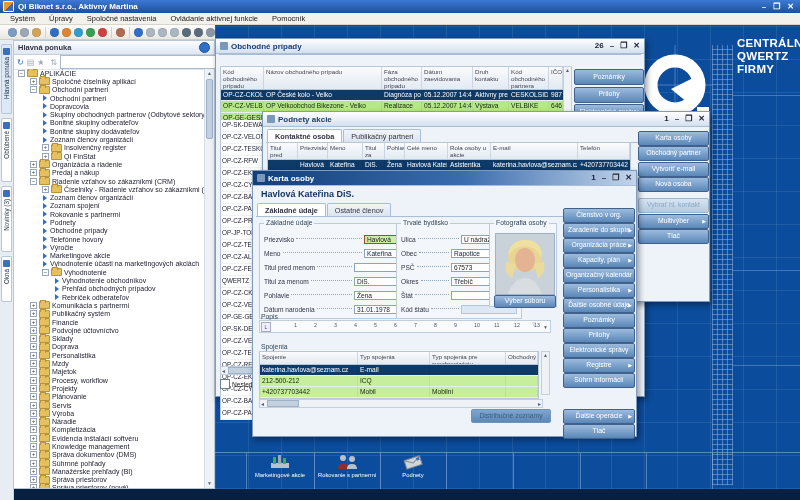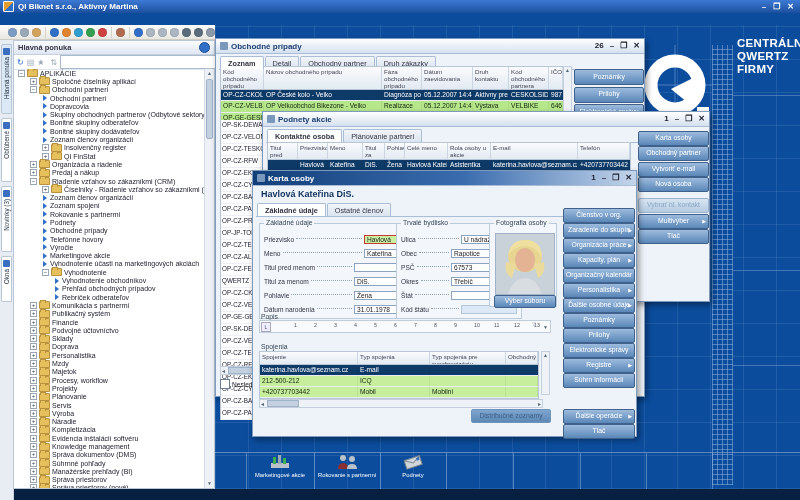--- a/index.html
+++ b/index.html
@@ -122,20 +122,27 @@
   <div id="titlebar">
     <span class="appicon"></span>
     <span class="ttext">QI Biknet s.r.o., Aktívny Martina</span>
     <span class="tb-ctrls">
       <span>–</span>
       <span>❒</span>
       <span>✕</span>
     </span>
   </div>
 
+  <div id="menubar">
+      <span class="mitem">Systém</span>
+      <span class="mitem">Úpravy</span>
+      <span class="mitem">Spoločné nastavenia</span>
+      <span class="mitem">Ovládanie aktívnej funkcie</span>
+      <span class="mitem">Pomocník</span>
+    </div>
 
   <div id="toolbar">
       <span class="tgroup">
         <span class="ticon" style="background: rgb(123, 156, 196);"></span>
         <span class="ticon" style="background: rgb(154, 168, 184);"></span>
         <span class="ticon" style="background: rgb(210, 163, 90);"></span>
       </span>
       <span class="tgroup">
         <span class="ticon" style="background: rgb(47, 111, 200);"></span>
         <span class="ticon" style="background: rgb(224, 132, 48);"></span>
@@ -539,26 +546,20 @@
   <div id="cases-win" class="win" style="left:215px;top:38px;width:430px;height:359px;z-index:10">
       <div class="wtitle">
         <span class="wicon"></span>
         <span>Obchodné prípady</span>
         <span class="wctrl">
           <span>26</span>
           <span>–</span>
           <span>❒</span>
           <span>✕</span>
         </span>
-      </div>
-      <div class="tabs">
-        <span class="tab active">Zoznam</span>
-        <span class="tab">Detail</span>
-        <span class="tab">Obchodný partner</span>
-        <span class="tab">Druh zákazky</span>
       </div>
       <div class="tabline"></div>
       <div class="grid" style="left: 4px; top: 27px; width: 344px;">
         <div class="ghead" style="height: 22px;">
           <span class="gh" style="width: 43px;">Kód obchodného prípadu</span>
           <span class="gh" style="width: 118px;">Názov obchodného prípadu</span>
           <span class="gh" style="width: 40px;">Fáza obchodného prípadu</span>
           <span class="gh" style="width: 51px;">Dátum zaevidovania</span>
           <span class="gh" style="width: 36px;">Druh kontaktu</span>
           <span class="gh" style="width: 40px;">Kód obchodného partnera</span>
@@ -639,21 +640,21 @@
         <span>Podnety akcie</span>
         <span class="wctrl">
           <span>1</span>
           <span>–</span>
           <span>❒</span>
           <span>✕</span>
         </span>
       </div>
       <div class="tabs">
         <span class="tab active">Kontaktné osoba</span>
-        <span class="tab">Plánovanie partneri</span>
+        <span class="tab">Publikačný partneri</span>
       </div>
       <div class="tabline"></div>
       <div class="grid" style="left: 4px; top: 30px; width: 364px;">
         <div class="ghead" style="height: 16px;">
           <span class="gh" style="width: 30px;">Titul pred menom</span>
           <span class="gh" style="width: 30px;">Priezvisko</span>
           <span class="gh" style="width: 35px;">Meno</span>
           <span class="gh" style="width: 22px;">Titul za menom</span>
           <span class="gh" style="width: 20px;">Pohlavie</span>
           <span class="gh" style="width: 43px;">Celé meno</span>

